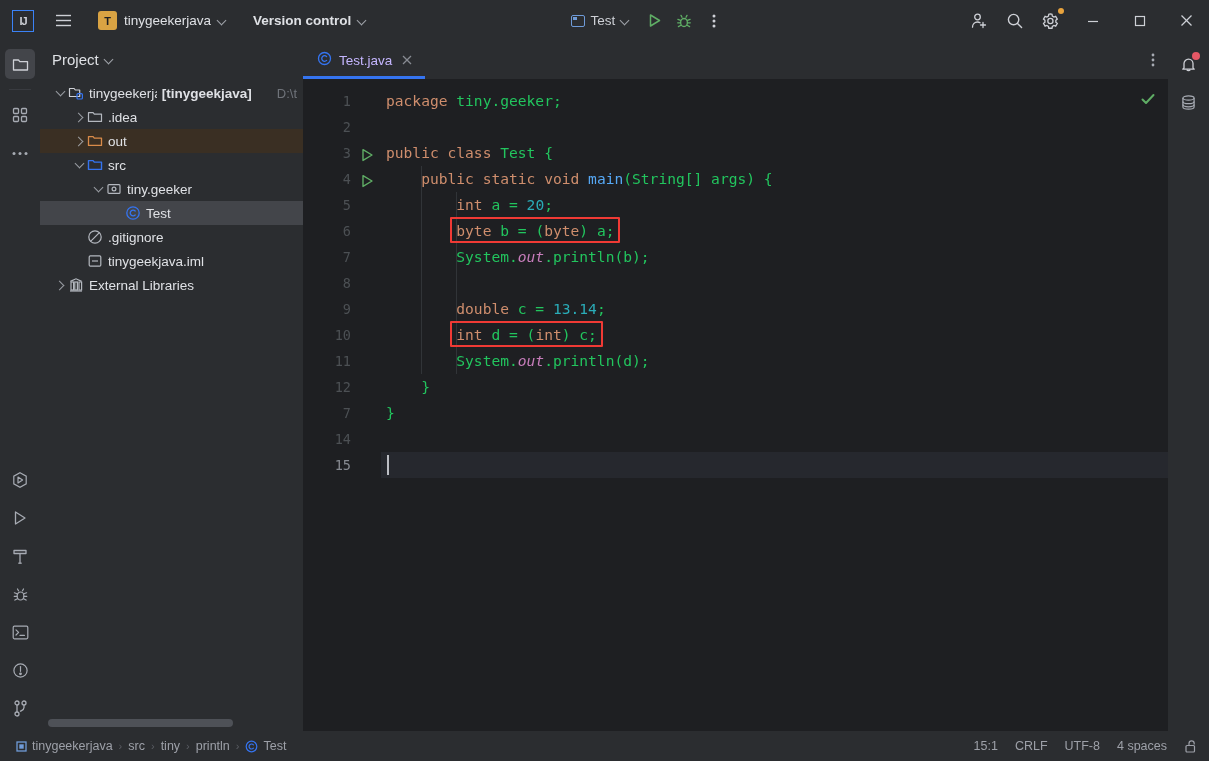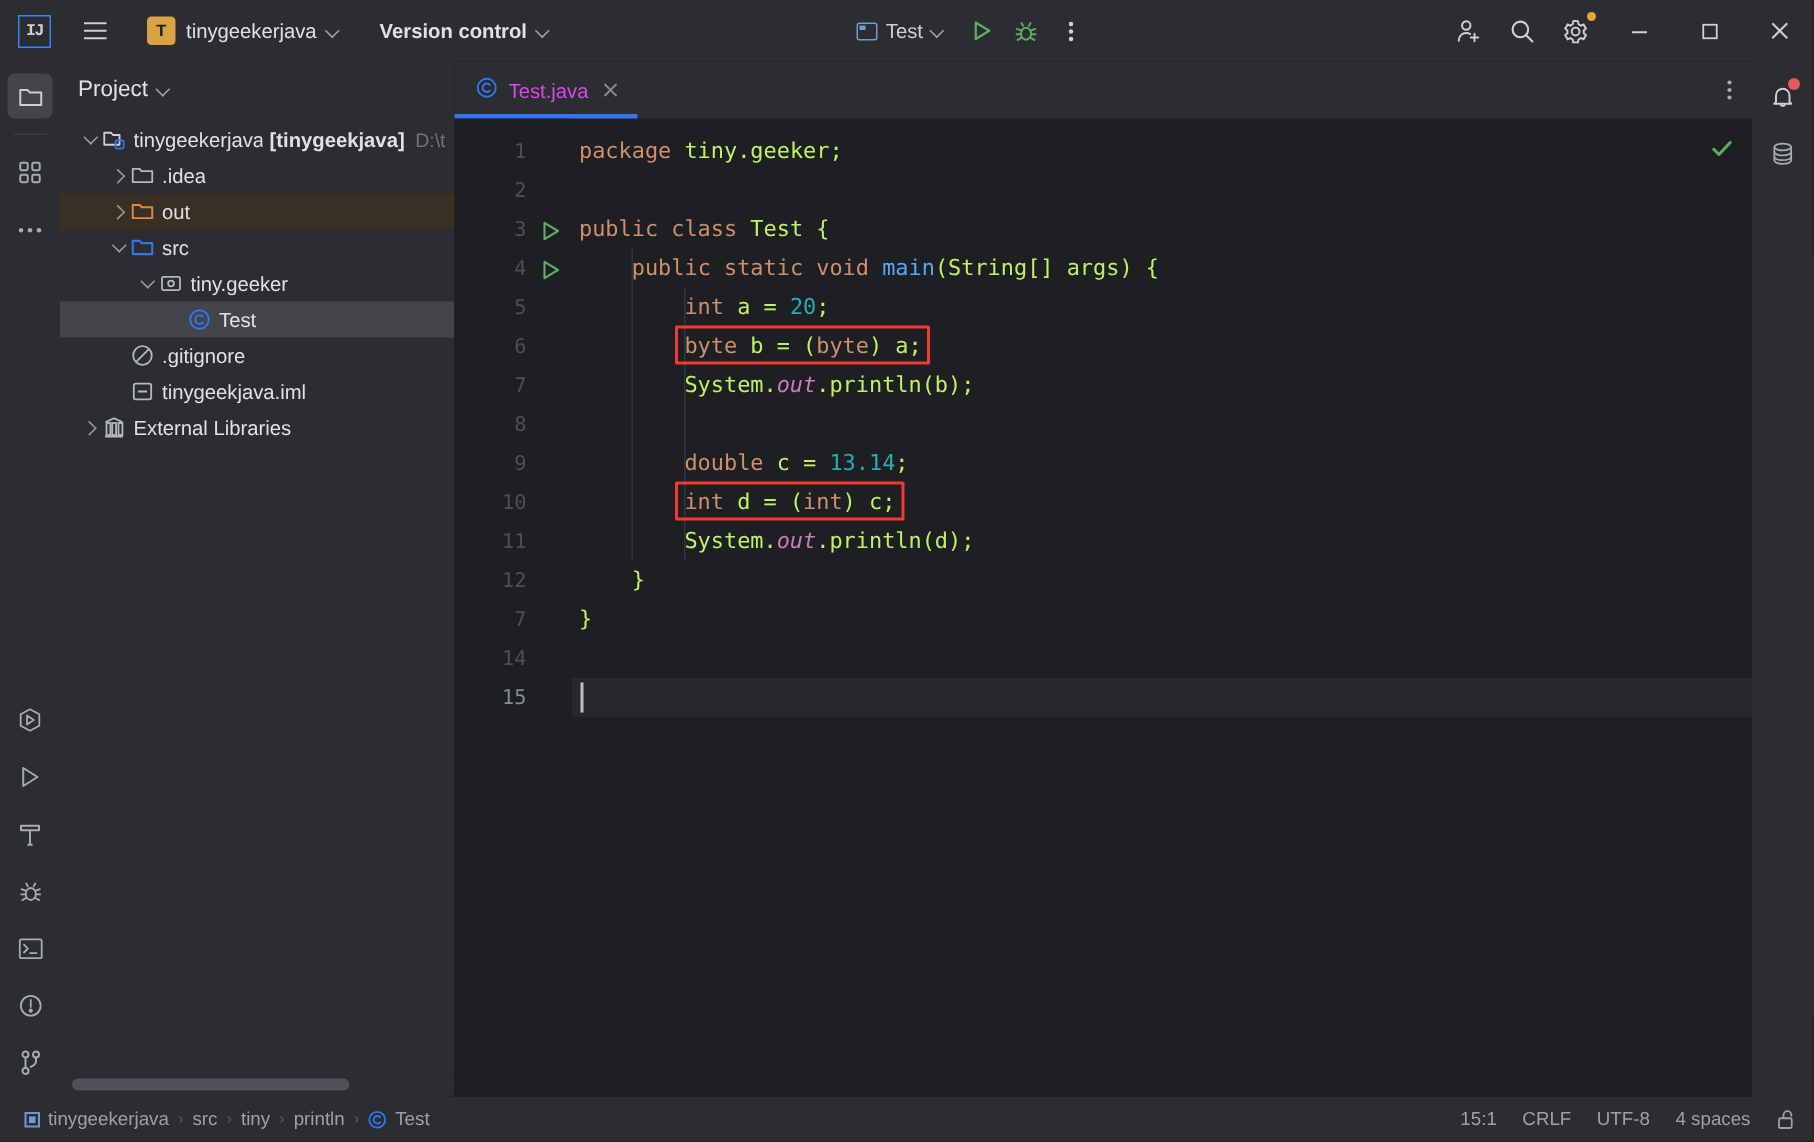--- a/index.html
+++ b/index.html
@@ -18,21 +18,21 @@
     background: #2B2D30;
     display: flex; align-items: center;
     position: relative;
   }
   .tb-left { display: flex; align-items: center; gap: 0; padding-left: 6px; }
   .tb-ij-logo {
     width: 22px; height: 22px; margin: 0 8px 0 6px;
     border: 1.5px solid #3B82F6;
     display: flex; align-items: center; justify-content: center;
     color: #CED0D6; font-size: 11px; font-weight: bold;
-    font-family: Liberation Mono, monospace; letter-spacing: -1px;
+    font-family: Liberation Sans, sans-serif; letter-spacing: -1px;
   }
   .tb-btn {
     height: 28px; display: flex; align-items: center; justify-content: center;
     border-radius: 4px; cursor: pointer; color: #CED0D6;
   }
   .tb-burger { width: 30px; margin-left: 6px; }
   .tb-proj {
     padding: 0 8px; margin-left: 12px; gap: 7px; font-size: 13.5px; color: #DFE1E5;
   }
   .proj-badge {
@@ -134,21 +134,21 @@
   }
   .twist.r::after, .twist.d::after {
     content: ''; position: absolute; left: 4px; top: 4px;
     width: 6px; height: 6px;
     border-right: 1.4px solid #B4B8BF; border-bottom: 1.4px solid #B4B8BF;
   }
   .twist.r::after { transform: rotate(-45deg); left: 4px; top: 4.5px; }
   .twist.d::after { transform: rotate(45deg); left: 4.5px; top: 3px; }
   .ticon { width: 16px; height: 16px; flex: 0 0 16px; margin-right: 5px; display:flex; align-items:center; justify-content:center;}
   .tlabel { overflow: hidden; text-overflow: clip; }
-  .tpath { color: #6F737A; margin-left: 7px; font-size: 13px; }
+  .tpath { color: #6F737A; margin-left: 25px; font-size: 13px; }
   .tbold { font-weight: bold; }
 
   .hscroll {
     position: absolute; left: 8px; bottom: 4px; height: 8px;
     width: 252px; background: #2B2D30;
   }
   .hscroll-thumb {
     height: 8px; width: 185px; border-radius: 4px; background: #4E5157;
     cursor: pointer;
   }
@@ -158,21 +158,21 @@
     flex: 1 1 auto; display: flex; flex-direction: column;
     background: #1E1F22; min-width: 0; position: relative;
   }
   .tabbar {
     height: 38px; flex: 0 0 38px; background: #2B2D30;
     display: flex; align-items: stretch; position: relative;
   }
   .tab {
     display: flex; align-items: center; gap: 7px;
     padding: 0 10px 0 14px; cursor: pointer; position: relative;
-    font-size: 13.5px; color: #d946ef;
+    font-size: 13.5px; color: #c4b5fd;
   }
   .tab.active::after {
     content: ''; position: absolute; left: 0; right: 0; bottom: 0;
     height: 3px; background: #3574F0;
   }
   .tab-close {
     width: 16px; height: 16px; display: flex; align-items: center; justify-content: center;
     border-radius: 3px; opacity: .75;
   }
   .tab-more {
@@ -203,21 +203,21 @@
     color: #BCBEC4; padding-left: 5px; position: relative;
   }
   .cline.caretline { background: #26282E; }
   .indent-guide {
     position: absolute; width: 1px; background: #313438;
   }
   .kw  { color: #CF8E6D; }
   .num { color: #2AACB8; }
   .mth { color: #56A8F5; }
   .fld { color: #C77DBB; font-style: italic; }
-  .pl  { color: #bef264; }
+  .pl  { color: #22c55e; }
 
   .hl-box {
     position: absolute; border: 2px solid #F03A35; border-radius: 1px;
     pointer-events: none;
   }
   .caret {
     position: absolute; width: 2px; height: 20px; background: #BCBEC4;
   }
 
   .inspect-check { position: absolute; right: 12px; top: 12px; }

